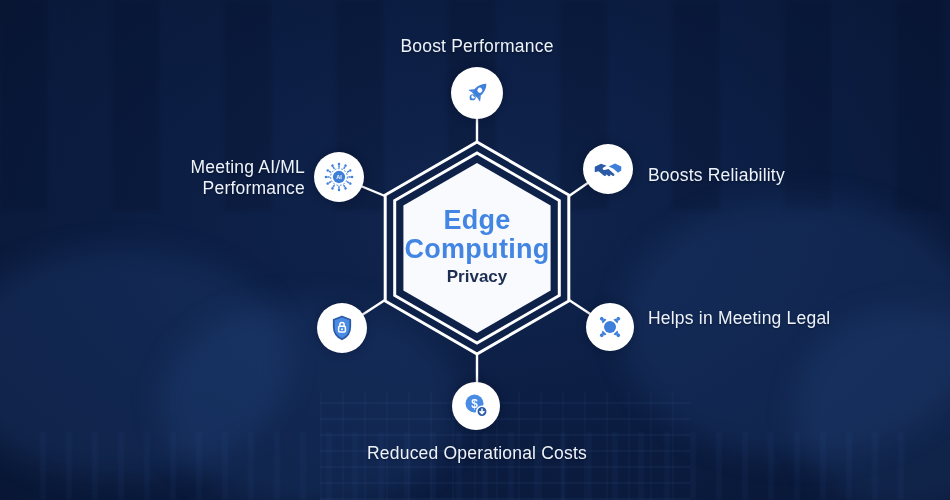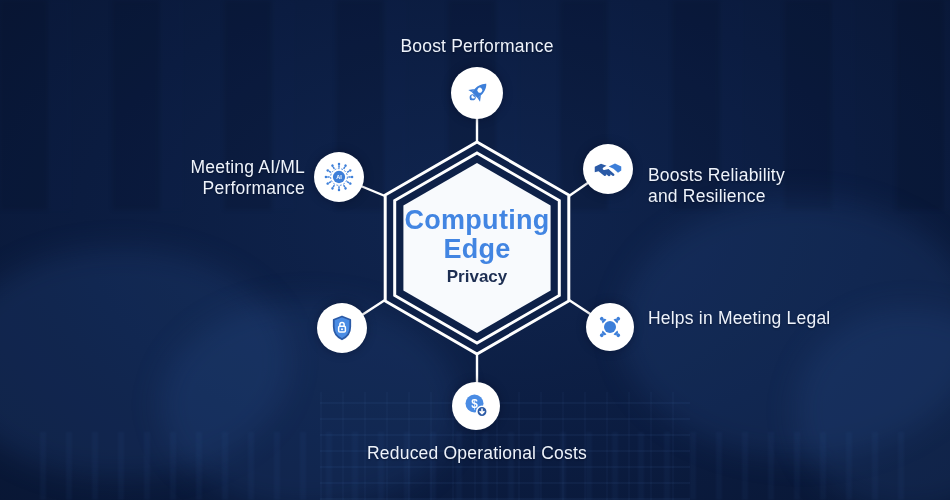--- a/index.html
+++ b/index.html
@@ -65,22 +65,22 @@
       <line x1="608" y1="169" x2="569" y2="196"></line>
       <line x1="342" y1="328" x2="385" y2="300"></line>
       <line x1="610" y1="327" x2="569" y2="300"></line>
     </g>
     <polygon points="477,142 568.8,195 568.8,301 477,354 385.2,301 385.2,195" fill="#0e2148" stroke="#ffffff" stroke-width="3"></polygon>
     <polygon points="477,153 559.3,200.5 559.3,295.5 477,343 394.7,295.5 394.7,200.5" fill="none" stroke="#ffffff" stroke-width="3"></polygon>
     <polygon points="477,163 550.6,205.5 550.6,290.5 477,333 403.4,290.5 403.4,205.5" fill="#f8fafd"></polygon>
   </svg>
 
   <div class="hex-title">
+    <div class="blue">Edge</div>
     <div class="blue">Computing</div>
-    <div class="blue">Edge</div>
     <div class="sub">Privacy</div>
   </div>
 
   <div class="icon-circle" style="left:451px;top:67px;width:52px;height:52px;">
     <svg width="30" height="30" viewBox="0 0 24 24">
       <g transform="rotate(45 12 12)" fill="#3d7fd9">
         <path d="M12 1.5 C14.8 4 15.6 7.5 15.6 10.2 L15.6 14.5 L8.4 14.5 L8.4 10.2 C8.4 7.5 9.2 4 12 1.5 Z"></path>
         <circle cx="12" cy="8.8" r="2" fill="#ffffff"></circle>
         <path d="M8.4 11.2 L5.4 15.2 L8.4 14.6 Z"></path>
         <path d="M15.6 11.2 L18.6 15.2 L15.6 14.6 Z"></path>
@@ -126,21 +126,20 @@
   <div class="icon-circle" style="left:583px;top:144px;width:50px;height:50px;">
     <svg width="30" height="30" viewBox="0 0 24 24">
       <path d="M22.6 10 L17.6 7.6 L12.6 10 L16.4 11.7 L20 15 L22.6 13.2 Z" fill="#3d7fd9"></path>
       <path d="M1.4 10.2 L6.4 7.8 L10.8 9.4 L8.3 10.8 C7.2 11.4 7.9 13.1 9.1 12.8 L12.4 11.9 L16.9 16
                C17.7 16.8 16.6 18.1 15.6 17.4 L13.9 16.2 C14.4 17.2 13.2 18.2 12.3 17.5 L10.6 16.2
                C10.9 17.2 9.7 18 8.9 17.3 L4.4 13.8 L1.4 14.6 Z" fill="#2b5aa6"></path>
     </svg>
   </div>
   <div class="label left" style="left:648px;top:150px;width:270px;margin-top:15px;">
     <span>Boosts Reliability</span><br>
-    <span>and Resilience</span>
   </div>
 
   <div class="icon-circle" style="left:317px;top:303px;width:50px;height:50px;">
     <svg width="30" height="30" viewBox="0 0 24 24">
       <path d="M12 2.8 L18.6 5.4 V11 C18.6 15.8 15.9 19.2 12 21 C8.1 19.2 5.4 15.8 5.4 11 V5.4 Z" fill="#4a8ce4" stroke="#2b5aa6" stroke-width="1.4" stroke-linejoin="round"></path>
       <rect x="9.3" y="10.6" width="5.4" height="4.6" rx="1" fill="none" stroke="#ffffff" stroke-width="1.2"></rect>
       <path d="M10.3 10.6 V9.2 a1.7 1.7 0 0 1 3.4 0 V10.6" fill="none" stroke="#ffffff" stroke-width="1.2"></path>
       <circle cx="12" cy="12.9" r="0.8" fill="#ffffff"></circle>
     </svg>
   </div>

